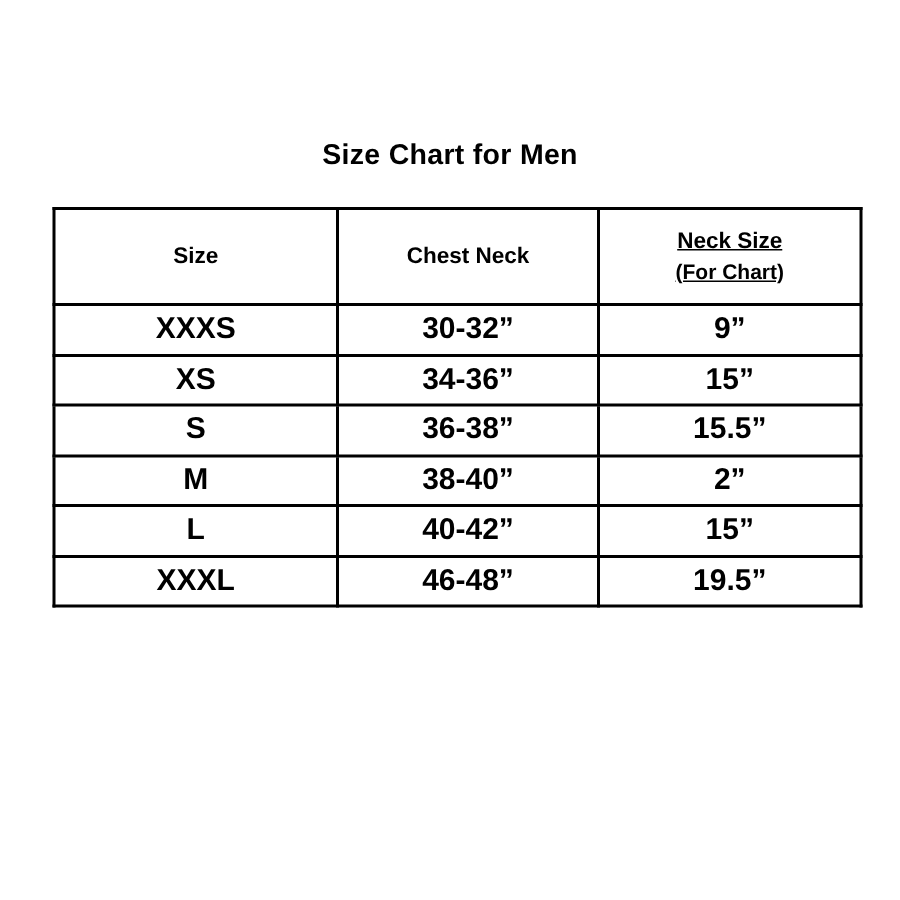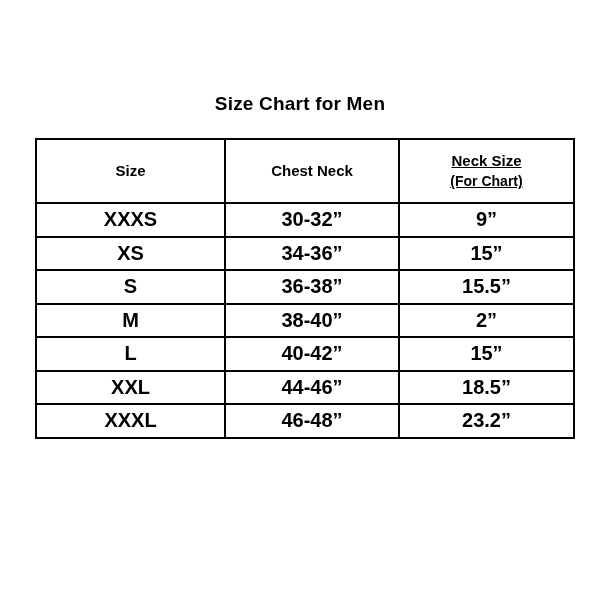--- a/index.html
+++ b/index.html
@@ -109,26 +109,21 @@
           <td>M</td>
           <td>38-40”</td>
           <td>2”</td>
         </tr>
         <tr>
           <td>L</td>
           <td>40-42”</td>
           <td>15”</td>
         </tr>
         <tr>
-          <td>XXL</td>
-          <td>44-46”</td>
-          <td>18.5”</td>
-        </tr>
-        <tr>
           <td>XXXL</td>
           <td>46-48”</td>
-          <td>23.2”</td>
+          <td>19.5”</td>
         </tr>
       </tbody>
     </table>
   </div>
 
 </div>
 
 </body></html>

